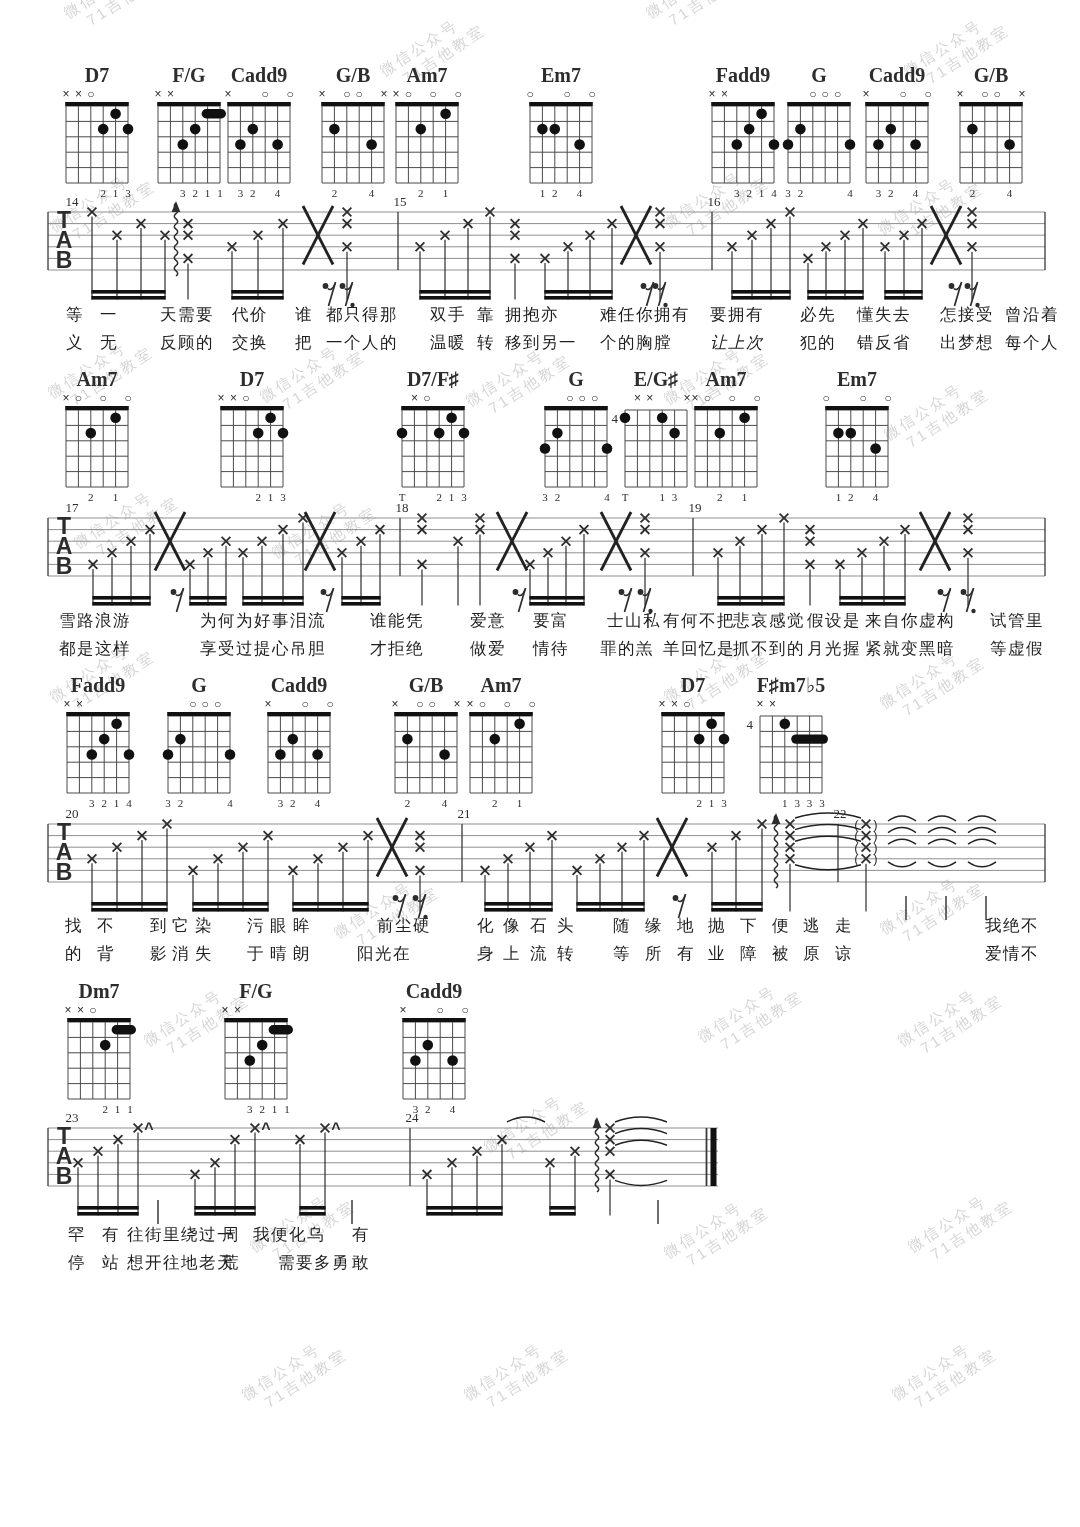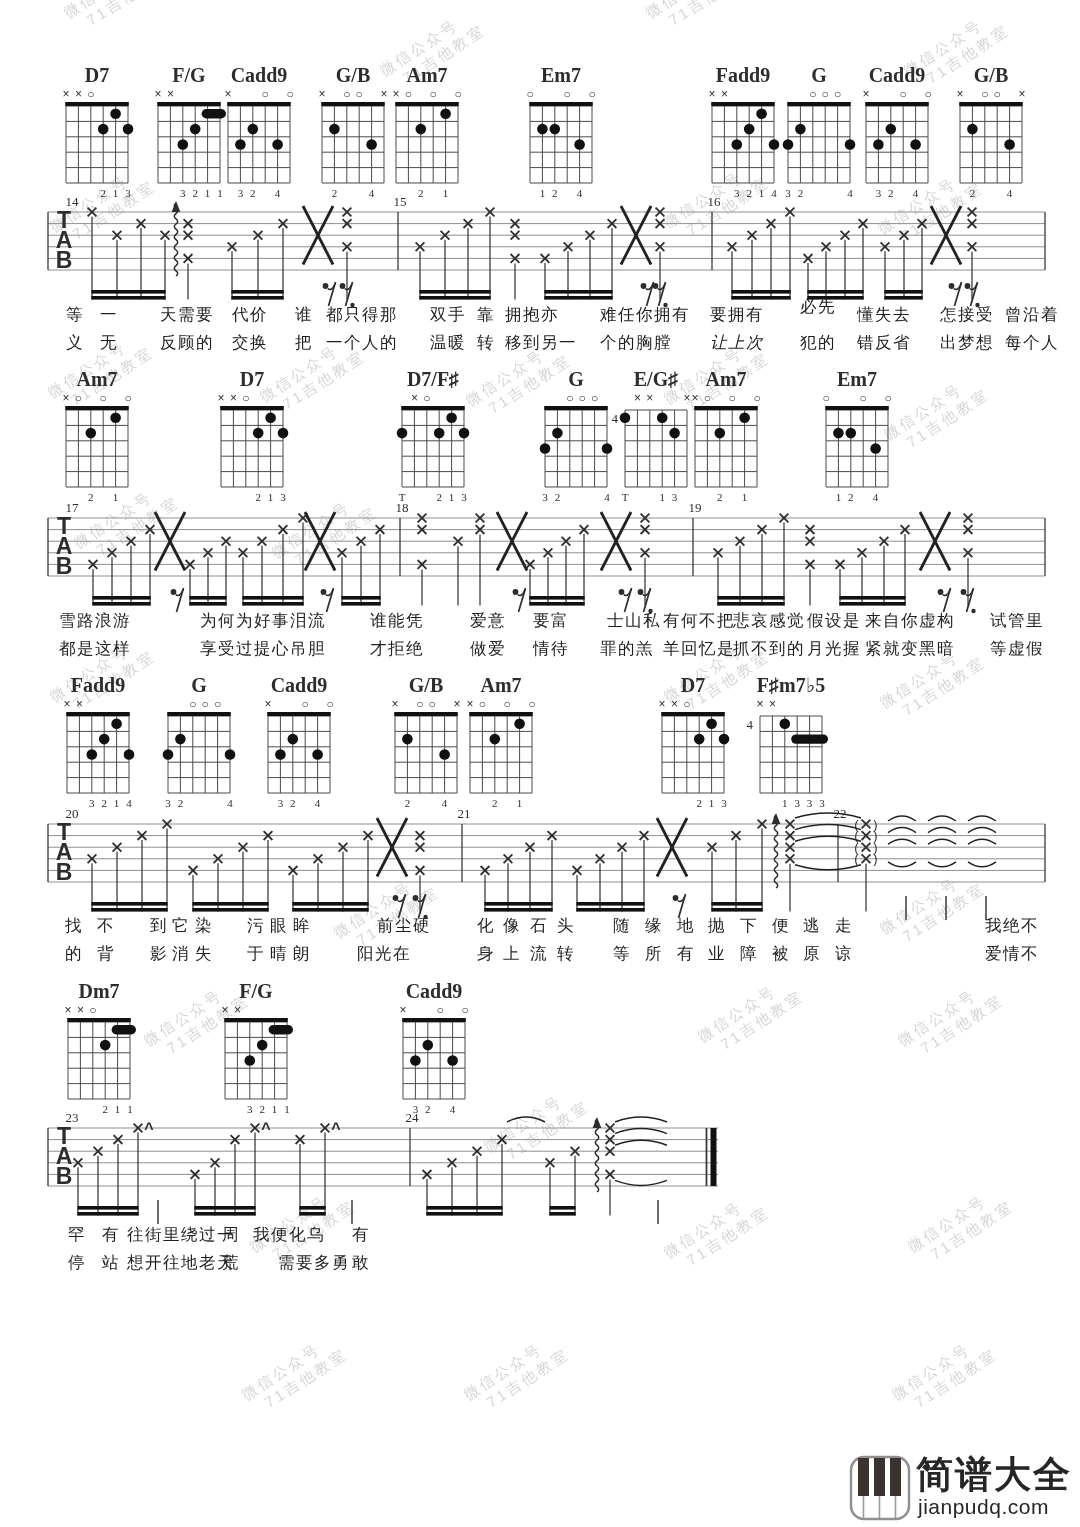--- a/index.html
+++ b/index.html
@@ -1354,21 +1354,21 @@
       <div class="lyr" style="left: 100px; top: 306px;">一</div>
       <div class="lyr" style="left: 160px; top: 306px;">天需要</div>
       <div class="lyr" style="left: 232px; top: 306px;">代价</div>
       <div class="lyr" style="left: 295px; top: 306px;">谁</div>
       <div class="lyr" style="left: 326px; top: 306px;">都只得那</div>
       <div class="lyr" style="left: 430px; top: 306px;">双手</div>
       <div class="lyr" style="left: 477px; top: 306px;">靠</div>
       <div class="lyr" style="left: 505px; top: 306px;">拥抱亦</div>
       <div class="lyr" style="left: 600px; top: 306px;">难任你拥有</div>
       <div class="lyr" style="left: 710px; top: 306px;">要拥有</div>
-      <div class="lyr" style="left: 800px; top: 298px;">必先</div>
+      <div class="lyr" style="left: 800px; top: 306px;">必先</div>
       <div class="lyr" style="left: 857px; top: 306px;">懂失去</div>
       <div class="lyr" style="left: 940px; top: 306px;">怎接受</div>
       <div class="lyr" style="left: 1005px; top: 306px;">曾沿着</div>
       <div class="lyr" style="left: 66px; top: 334px;">义</div>
       <div class="lyr" style="left: 100px; top: 334px;">无</div>
       <div class="lyr" style="left: 160px; top: 334px;">反顾的</div>
       <div class="lyr" style="left: 232px; top: 334px;">交换</div>
       <div class="lyr" style="left: 295px; top: 334px;">把</div>
       <div class="lyr" style="left: 326px; top: 334px;">一个人的</div>
       <div class="lyr" style="left: 430px; top: 334px;">温暖</div>
@@ -1452,28 +1452,13 @@
       <div class="lyr" style="left: 222px; top: 1226px;">周</div>
       <div class="lyr" style="left: 253px; top: 1226px;">我便化乌</div>
       <div class="lyr" style="left: 352px; top: 1226px;">有</div>
       <div class="lyr" style="left: 68px; top: 1254px;">停</div>
       <div class="lyr" style="left: 102px; top: 1254px;">站</div>
       <div class="lyr" style="left: 127px; top: 1254px;">想开往地老天</div>
       <div class="lyr" style="left: 222px; top: 1254px;">荒</div>
       <div class="lyr" style="left: 253px; top: 1254px; margin-left: 25px;">需要多勇</div>
       <div class="lyr" style="left: 352px; top: 1254px;">敢</div>
     </div>
-  <div id="logo">
-    <svg width="62" height="66" viewBox="0 0 62 66">
-      <rect x="2" y="2" width="58" height="62" rx="13" fill="#ffffff" stroke="#8f8f8f" stroke-width="2.5"></rect>
-      <rect x="9" y="3" width="11" height="38" fill="#3a3330"></rect>
-      <rect x="25" y="3" width="11" height="38" fill="#3a3330"></rect>
-      <rect x="41" y="3" width="11" height="38" fill="#3a3330"></rect>
-      <line x1="14.5" y1="41" x2="14.5" y2="63" stroke="#9a9a9a" stroke-width="1.6"></line>
-      <line x1="30.5" y1="41" x2="30.5" y2="63" stroke="#9a9a9a" stroke-width="1.6"></line>
-      <line x1="46.5" y1="41" x2="46.5" y2="63" stroke="#9a9a9a" stroke-width="1.6"></line>
-    </svg>
-    <div class="logo-text">
-      <div class="logo-title">简谱大全</div>
-      <div class="logo-domain">jianpudq.com</div>
-    </div>
-  </div>
 </div>
 
 </body></html>

